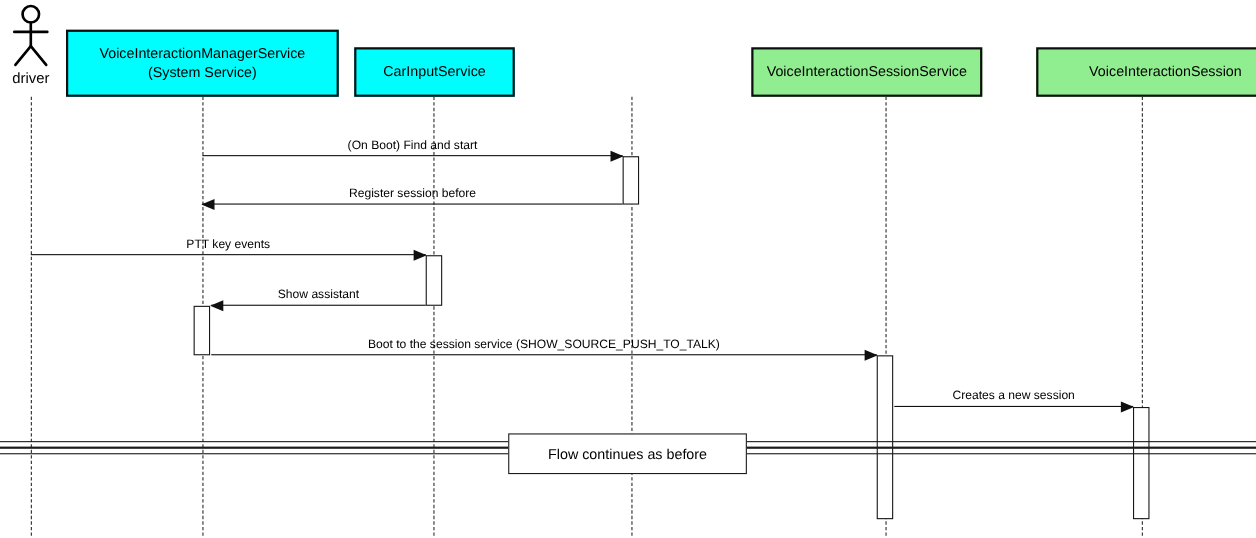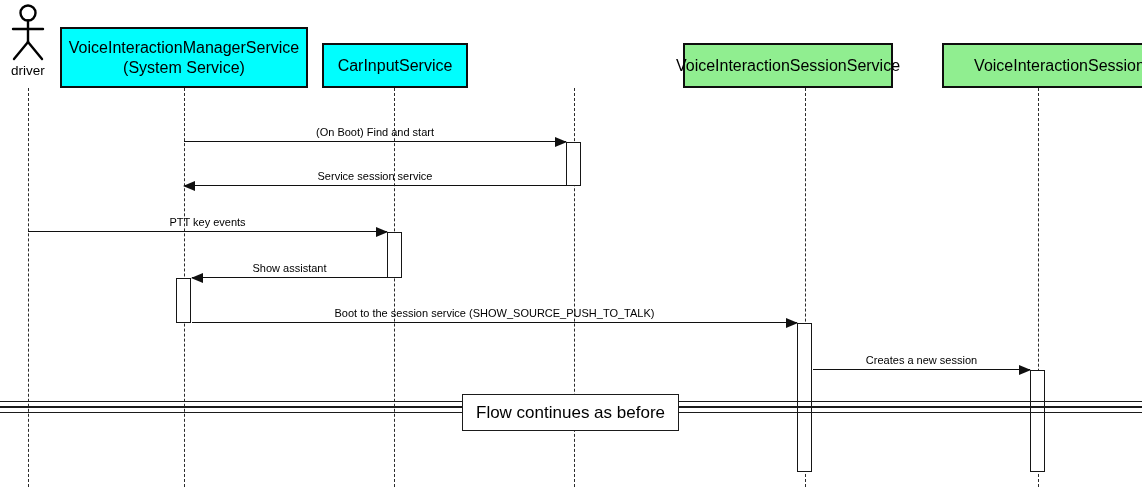--- a/index.html
+++ b/index.html
@@ -6,38 +6,38 @@
   .stage{
     position:relative;width:1142px;height:489px;background:#ffffff;
     font-family:"Liberation Sans",sans-serif;color:#000;overflow:hidden;
   }
   .stage *{box-sizing:border-box;}
   
   .lifeline{position:absolute;top:88px;height:399px;width:0;border-left:1.4px dashed #2b2b2b;}
   
   .participant{
     position:absolute;border:2px solid #0e0e0e;display:flex;align-items:center;justify-content:center;
-    text-align:center;font-size:16px;line-height:1.25;white-space:pre-line;
+    text-align:center;font-size:13px;line-height:1.25;white-space:pre-line;
   }
   
   .activation{position:absolute;width:15px;background:#ffffff;border:1.6px solid #161616;}
   
   .msg{position:absolute;height:0;}
   .msg .shaft{position:absolute;left:0;right:0;top:-0.75px;border-top:1.5px solid #101010;}
   .msg .lbl{position:absolute;left:0;right:0;bottom:4px;text-align:center;font-size:11px;white-space:nowrap;}
   .head{position:absolute;top:-5.25px;width:0;height:0;border-top:5.5px solid transparent;border-bottom:5.5px solid transparent;}
   .head.hr{right:-1px;border-left:12px solid #101010;}
   .head.hl{left:-1px;border-right:12px solid #101010;}
   
   .divline{position:absolute;left:0;width:1142px;background:#1b1b1b;}
   .divline.thin{height:1.3px;}
   .divline.thick{height:2.2px;}
   .divbox{
     position:absolute;left:462px;top:394px;width:217px;height:37px;background:#ffffff;
-    border:1.8px solid #1b1b1b;display:flex;align-items:center;justify-content:center;font-size:17px;
+    border:1.8px solid #1b1b1b;display:flex;align-items:center;justify-content:center;font-size:13px;
   }
   
   .actor{position:absolute;left:0;top:2px;width:56px;text-align:center;}
   .actor svg{display:block;margin:0 auto;}
   .actor-label{font-size:13.5px;margin-top:0px;line-height:1;}
 </style>
 </head>
 <body>
 
 <div class="stage">
@@ -59,21 +59,21 @@
   <div class="divline thick" style="top:406px;"></div>
   <div class="divline thin" style="top:412px;"></div>
 
   <div class="msg" style="left:184px;top:142px;width:382px;">
     <div class="lbl">(On Boot) Find and start</div>
     <div class="shaft"></div>
     <div class="head hr"></div>
   </div>
 
   <div class="msg" style="left:184px;top:186px;width:382px;">
-    <div class="lbl">Service session service</div>
+    <div class="lbl">Register session before</div>
     <div class="shaft"></div>
     <div class="head hl"></div>
   </div>
 
   <div class="msg" style="left:28px;top:232px;width:359px;">
     <div class="lbl">PTT key events</div>
     <div class="shaft"></div>
     <div class="head hr"></div>
   </div>
 

